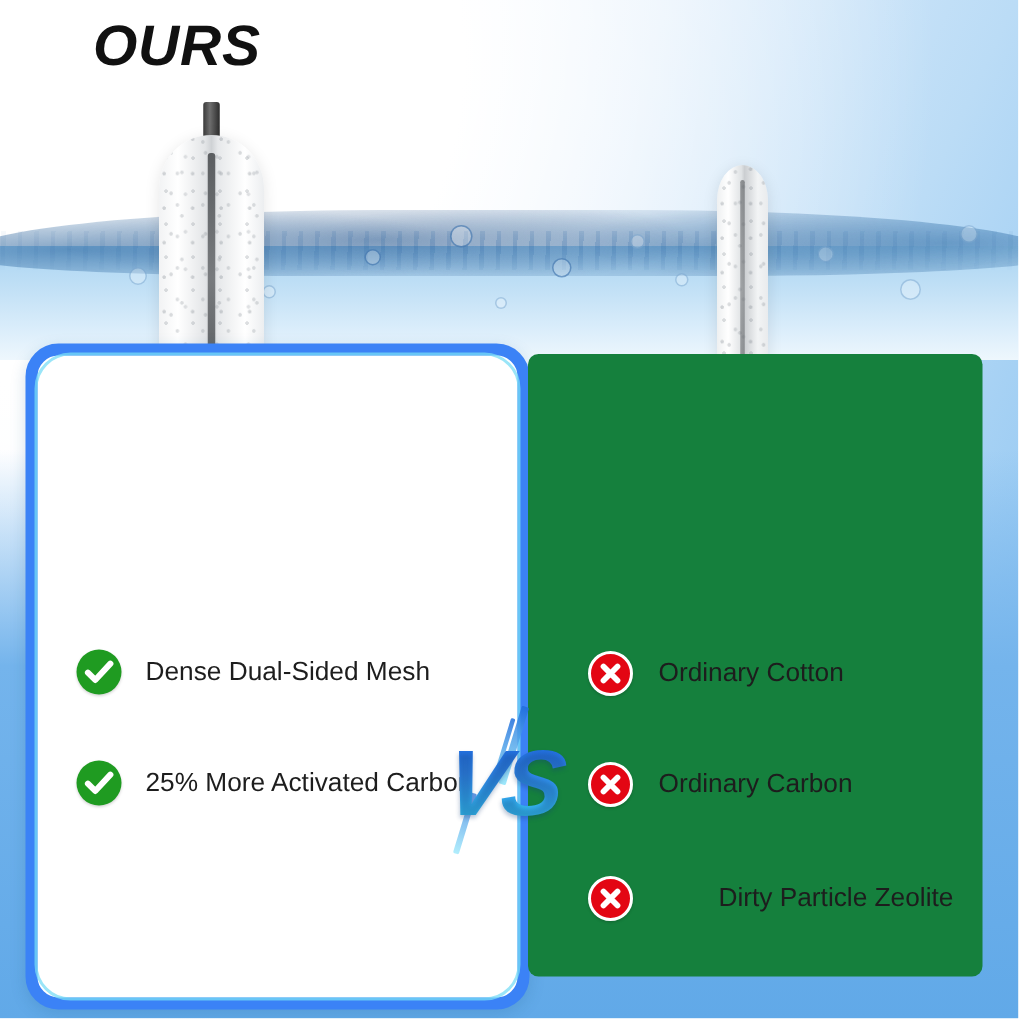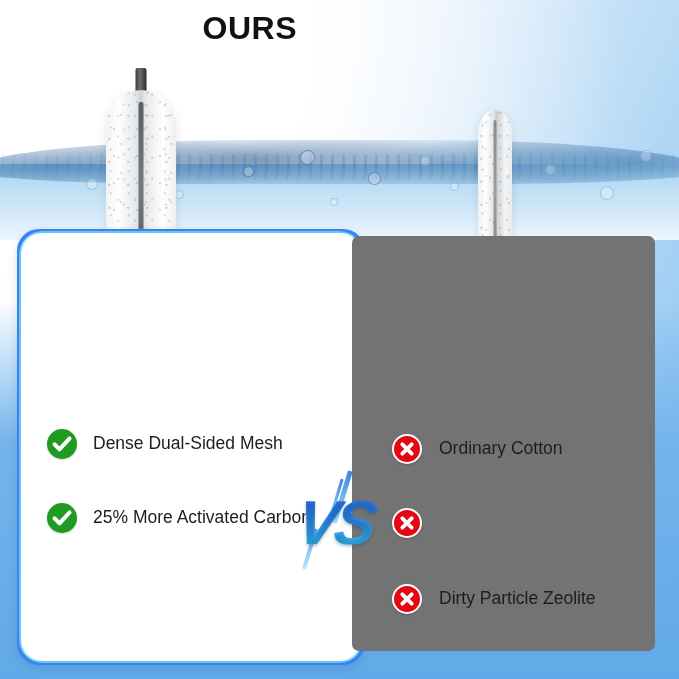--- a/index.html
+++ b/index.html
@@ -45,22 +45,23 @@
     -webkit-mask-image:radial-gradient(ellipse 70% 100% at 50% 35%, #000 0%, rgba(0,0,0,.2) 75%, transparent 100%);
             mask-image:radial-gradient(ellipse 70% 100% at 50% 35%, #000 0%, rgba(0,0,0,.2) 75%, transparent 100%);
     opacity:.75;
   }
   .bubble{position:absolute;border-radius:50%;border:1px solid rgba(35,95,160,.55);background:rgba(255,255,255,.25);}
   .bubble.dim{border-color:rgba(60,120,180,.32);}
 
   
   .title{
     position:absolute;top:10px;
-    font-weight:bold;font-size:32px;letter-spacing:.5px;color:#111111;
-    text-align:right;
+    font-weight:bold;font-size:38px;letter-spacing:.5px;color:#111111;
+    text-align:left;
+    font-style:italic;
   }
   #title-ours{left:62px;width:235px;}
   #title-others{left:386px;width:265px;}
 
   
   .cart{position:absolute;}
   .cart .clip{
     position:absolute;left:50%;transform:translateX(-50%);
     background:linear-gradient(90deg,#3a3a3a,#6e6e6e 40%,#2c2c2c);
     border-radius:2px;
@@ -142,31 +143,30 @@
   #inset-ours .pad-notch{
     position:absolute;left:50%;transform:translateX(-50%);bottom:-5px;
     width:9px;height:8px;background:#f2f3f4;border:1px solid #c9cccf;border-top:none;border-radius:0 0 3px 3px;
   }
   #inset-others{left:528px;top:276px;width:110px;height:110px;}
   #inset-others .pad{width:82px;height:62px;border-color:#d3d6d9;}
 
   
   #panel-ours{
     position:absolute;left:17px;top:229px;width:320px;height:428px;
-    background:#ffffff;border:4px solid #3b82f6;border-radius:22px;
+    background:#ffffff;border:8px solid #3b82f6;border-radius:22px;
     box-shadow:0 3px 10px rgba(30,90,140,.18);
-    padding-left:20px;
   }
   #panel-ours:after{
     content:"";position:absolute;left:-2px;right:-2px;top:-2px;bottom:-2px;
     border:2px solid rgba(120,220,245,.75);border-radius:24px;pointer-events:none;
   }
   #panel-others{
     position:absolute;left:352px;top:236px;width:303px;height:415px;
-    background:#737373;border-radius:7px;
+    background:#15803d;border-radius:7px;
   }
 
   .rows{position:absolute;left:0;right:0;top:0;bottom:0;}
   .row{position:absolute;display:flex;align-items:center;}
   .row .label{font-size:17.5px;color:#1d1d1d;line-height:1.22;}
 
   
   .badge{flex:0 0 auto;border-radius:50%;position:relative;}
   .badge.check{width:30px;height:30px;background:#1f9b21;box-shadow:0 1px 2px rgba(0,0,0,.18);}
   .badge.cross{width:30px;height:30px;background:#e30613;box-shadow:0 1px 2px rgba(0,0,0,.18);
@@ -178,21 +178,21 @@
   #panel-ours .row .label{margin-left:16px;}
   #row-o1{top:196px;}
   #row-o2{top:270px;}
   #row-o3{top:348px;}
 
   
   #panel-others .row{left:40px;right:10px;}
   #panel-others .row .label{margin-left:17px;white-space:nowrap;}
   #row-t1{top:198px;}
   #row-t2{top:272px;}
-  #row-t3{top:348px;}
+  #row-t3{top:348px;gap:40px;}
 
   
   #vs{
     position:absolute;left:292px;top:484px;width:86px;height:78px;
     pointer-events:none;
   }
   #vs .vs-text{
     position:absolute;left:0;top:-4px;width:86px;height:86px;
     font-style:italic;font-weight:bold;font-size:62px;letter-spacing:-4px;
     line-height:86px;text-align:center;
@@ -304,20 +304,21 @@
         </span>
         <span class="label">Ordinary Cotton</span>
       </div>
 
       <div class="row" id="row-t2">
         <span class="badge cross">
           <svg viewBox="0 0 30 30" aria-hidden="true">
             <path d="M9.6 9.6 L20.4 20.4 M20.4 9.6 L9.6 20.4" fill="none" stroke="#ffffff" stroke-width="4.4" stroke-linecap="round"></path>
           </svg>
         </span>
+        <span class="label">Ordinary Carbon</span>
       </div>
 
       <div class="row" id="row-t3">
         <span class="badge cross">
           <svg viewBox="0 0 30 30" aria-hidden="true">
             <path d="M9.6 9.6 L20.4 20.4 M20.4 9.6 L9.6 20.4" fill="none" stroke="#ffffff" stroke-width="4.4" stroke-linecap="round"></path>
           </svg>
         </span>
         <span class="label">Dirty Particle Zeolite</span>
       </div>

